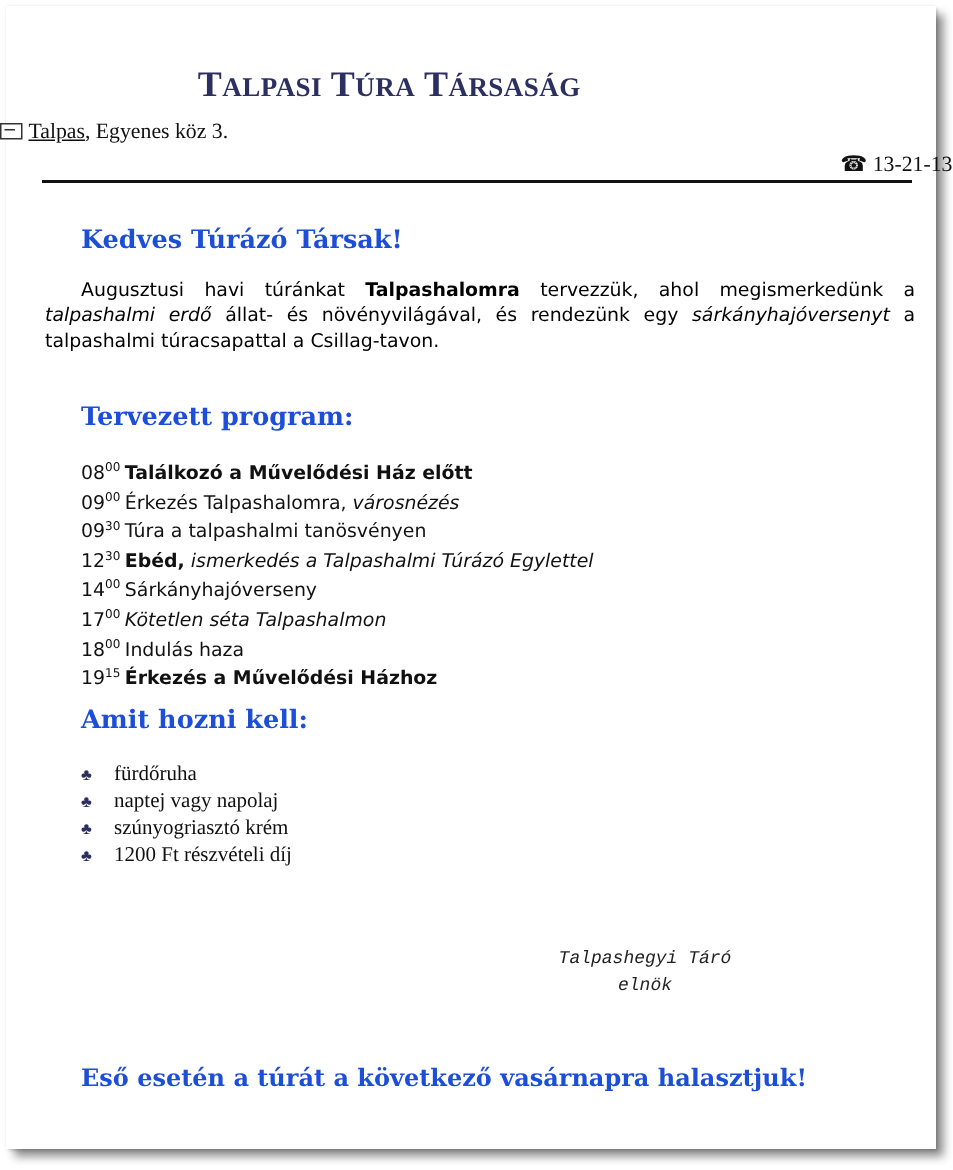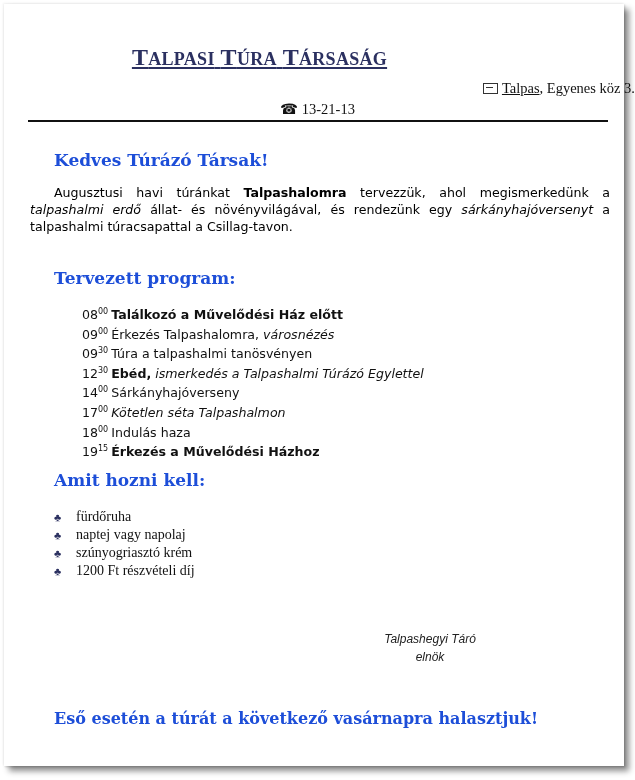--- a/index.html
+++ b/index.html
@@ -14,71 +14,71 @@
     position: absolute; left: 4px; top: 4px;
     width: 620px; height: 762px;
     background: #fff;
     box-shadow: 1px 1px 2px rgba(0,0,0,0.18), 5px 5px 6px rgba(0,0,0,0.45), -1px -1px 2px rgba(0,0,0,0.06);
   }
   .title {
     position: absolute; left: 0; width: 519px; top: 44px;
     text-align: center;
     font-family: "Liberation Serif", serif;
     font-weight: bold; color: #2b3060;
-    font-size: 24px; letter-spacing: 0.3px; text-decoration: underline;
+    font-size: 24px; letter-spacing: 0.3px;
   }
   .title .sc { font-size: 18px; }
   .addr {
     position: absolute; left: 0; width: 635px; top: 80px;
-    text-align: right; font-family: "Liberation Serif", serif; font-size: 14.5px;
+    text-align: left; font-family: "Liberation Serif", serif; font-size: 14.5px;
   }
   .addr .town { text-decoration: underline; }
   .envelope {
     display: inline-block; width: 13px; height: 9px; border: 1px solid #333;
     vertical-align: middle; margin-right: 4px; position: relative; top: -1px;
     background: #fff;
   }
   .envelope::after {
     content: ""; position: absolute; left: 2px; top: 3px; width: 7px; height: 1px; background:#333;
   }
   .phone {
     position: absolute; left: 0; width: 635px; top: 101px;
-    text-align: center; font-family: "Liberation Serif", serif; font-size: 14.5px;
+    text-align: right; font-family: "Liberation Serif", serif; font-size: 14.5px;
   }
   .rule {
     position: absolute; left: 28px; width: 580px; top: 120px; height: 2px; background: #111;
   }
   .h {
     position: absolute; font-family: "DejaVu Serif", serif; font-weight: bold;
     color: #1d4ed8; font-size: 17px;
   }
   .para {
     position: absolute; left: 30px; width: 580px; top: 184px;
     font-family: "DejaVu Sans", sans-serif; font-size: 12.6px; line-height: 17px;
     text-align: justify; color: #000000;
   }
   .para p { margin: 0; text-indent: 24px; text-align-last: left; }
   .program {
     position: absolute; left: 54px; top: 304px;
-    font-family: "DejaVu Sans", sans-serif; font-size: 12.6px; line-height: 16.6px; margin-left: 28px;
+    font-family: "DejaVu Sans", sans-serif; font-size: 12.6px; line-height: 16.6px;
   }
   .program .row { white-space: nowrap; }
   .program sup { font-size: 8px; vertical-align: 5px; margin-right: 3px; }
   .program b { font-weight: bold; }
   .program i { font-style: italic; }
   .items {
     position: absolute; left: 54px; top: 508px;
     font-family: "Liberation Serif", serif; font-size: 14px; line-height: 18px;
     list-style: none; margin: 0; padding: 0;
   }
   .items li { white-space: nowrap; }
   .club { display: inline-block; width: 22px; color: #2b3060; font-size: 11px; }
   .sig {
     position: absolute; left: 360px; top: 630px; width: 140px;
-    text-align: center; font-family: Liberation Sans, sans-serif; font-style: italic;
+    text-align: center; font-family: Liberation Mono, monospace; font-style: italic;
     font-size: 12px; line-height: 18px; color: #222;
   }
   .footer { left: 54px; top: 709px; font-size: 16px; }
 </style>
 </head>
 <body>
 
 <div class="page"></div>
 
 <div class="title">

